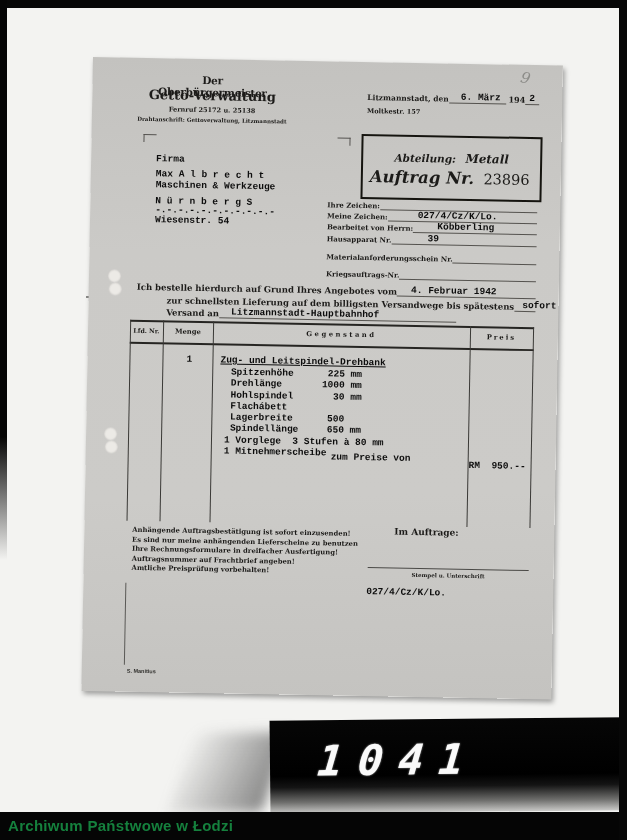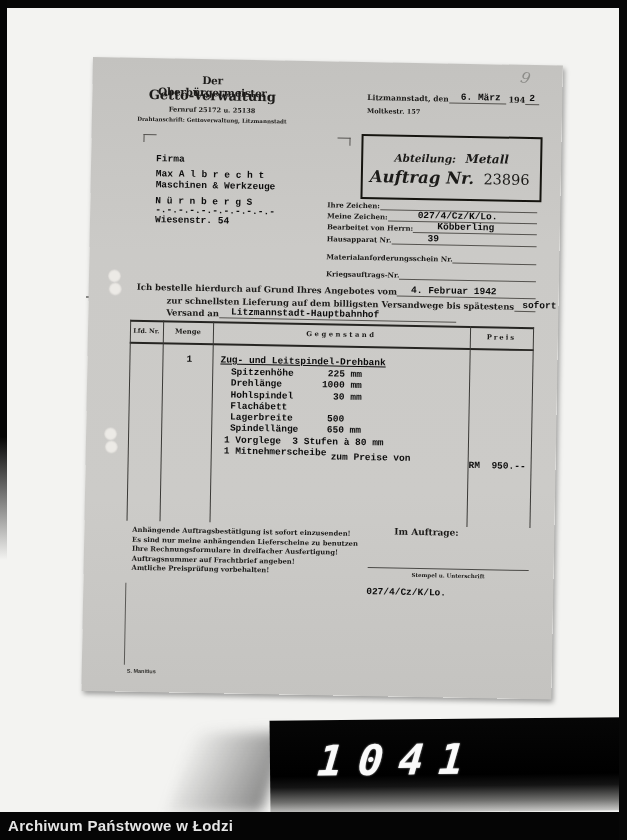--- a/index.html
+++ b/index.html
@@ -28,21 +28,21 @@
   
   .counter-box{left:270px;top:719px;width:357px;height:93px;z-index:3;transform:rotate(-0.6deg);
       background:linear-gradient(180deg,#060606 0%,#000 60%,#141414 72%,#6f6f6d 88%,#c9c9c7 100%);}
   .led{font-family:"DejaVu Sans Mono",monospace;font-weight:700;font-style:italic;font-size:42px;
       letter-spacing:15px;color:#fafafa;transform:skewX(-6deg);
       text-shadow:0 0 2px rgba(255,255,255,0.7);}
   .shadow-blob{left:180px;top:732px;width:95px;height:80px;z-index:1;filter:blur(6px);
       transform:skewX(-18deg);
       background:linear-gradient(100deg,rgba(140,140,140,0) 0%,rgba(105,105,105,0.75) 95%);}
   .banner{left:0;top:812px;width:627px;height:28px;background:#050505;z-index:5;}
-  .banner span{color:#e5e5e5;font-weight:700;font-size:15px;line-height:28px;margin-left:8px;
+  .banner span{color:#15803d;font-weight:700;font-size:15px;line-height:28px;margin-left:8px;
       letter-spacing:0.3px;}
 </style>
 </head>
 <body>
 
 <div id="stage">
 
   <div class="abs shadow-blob"></div>
 
   <div class="abs" style="left:86px;top:296px;width:9px;height:2px;background:#8a8a88;z-index:1;"></div>

